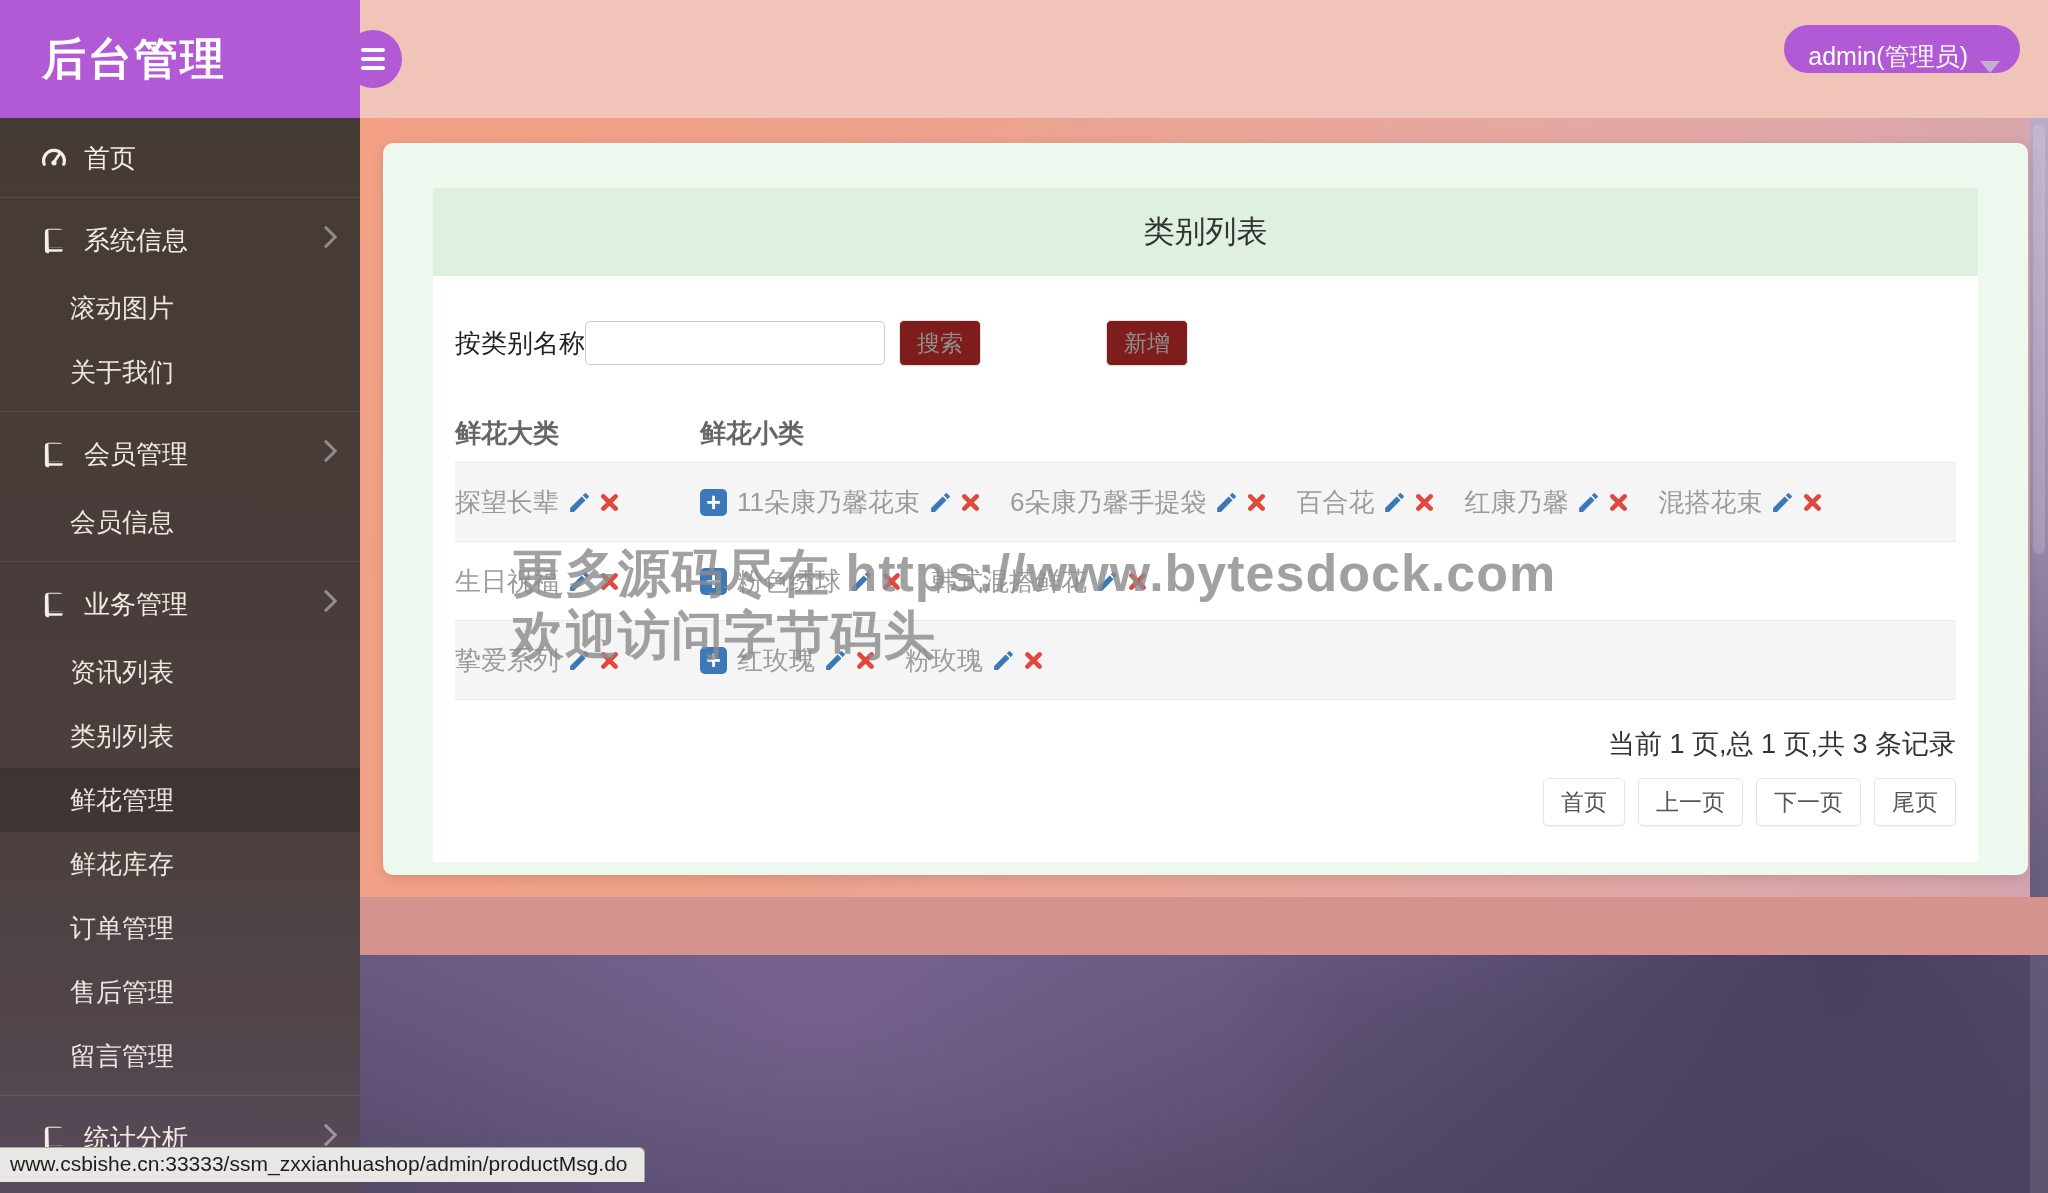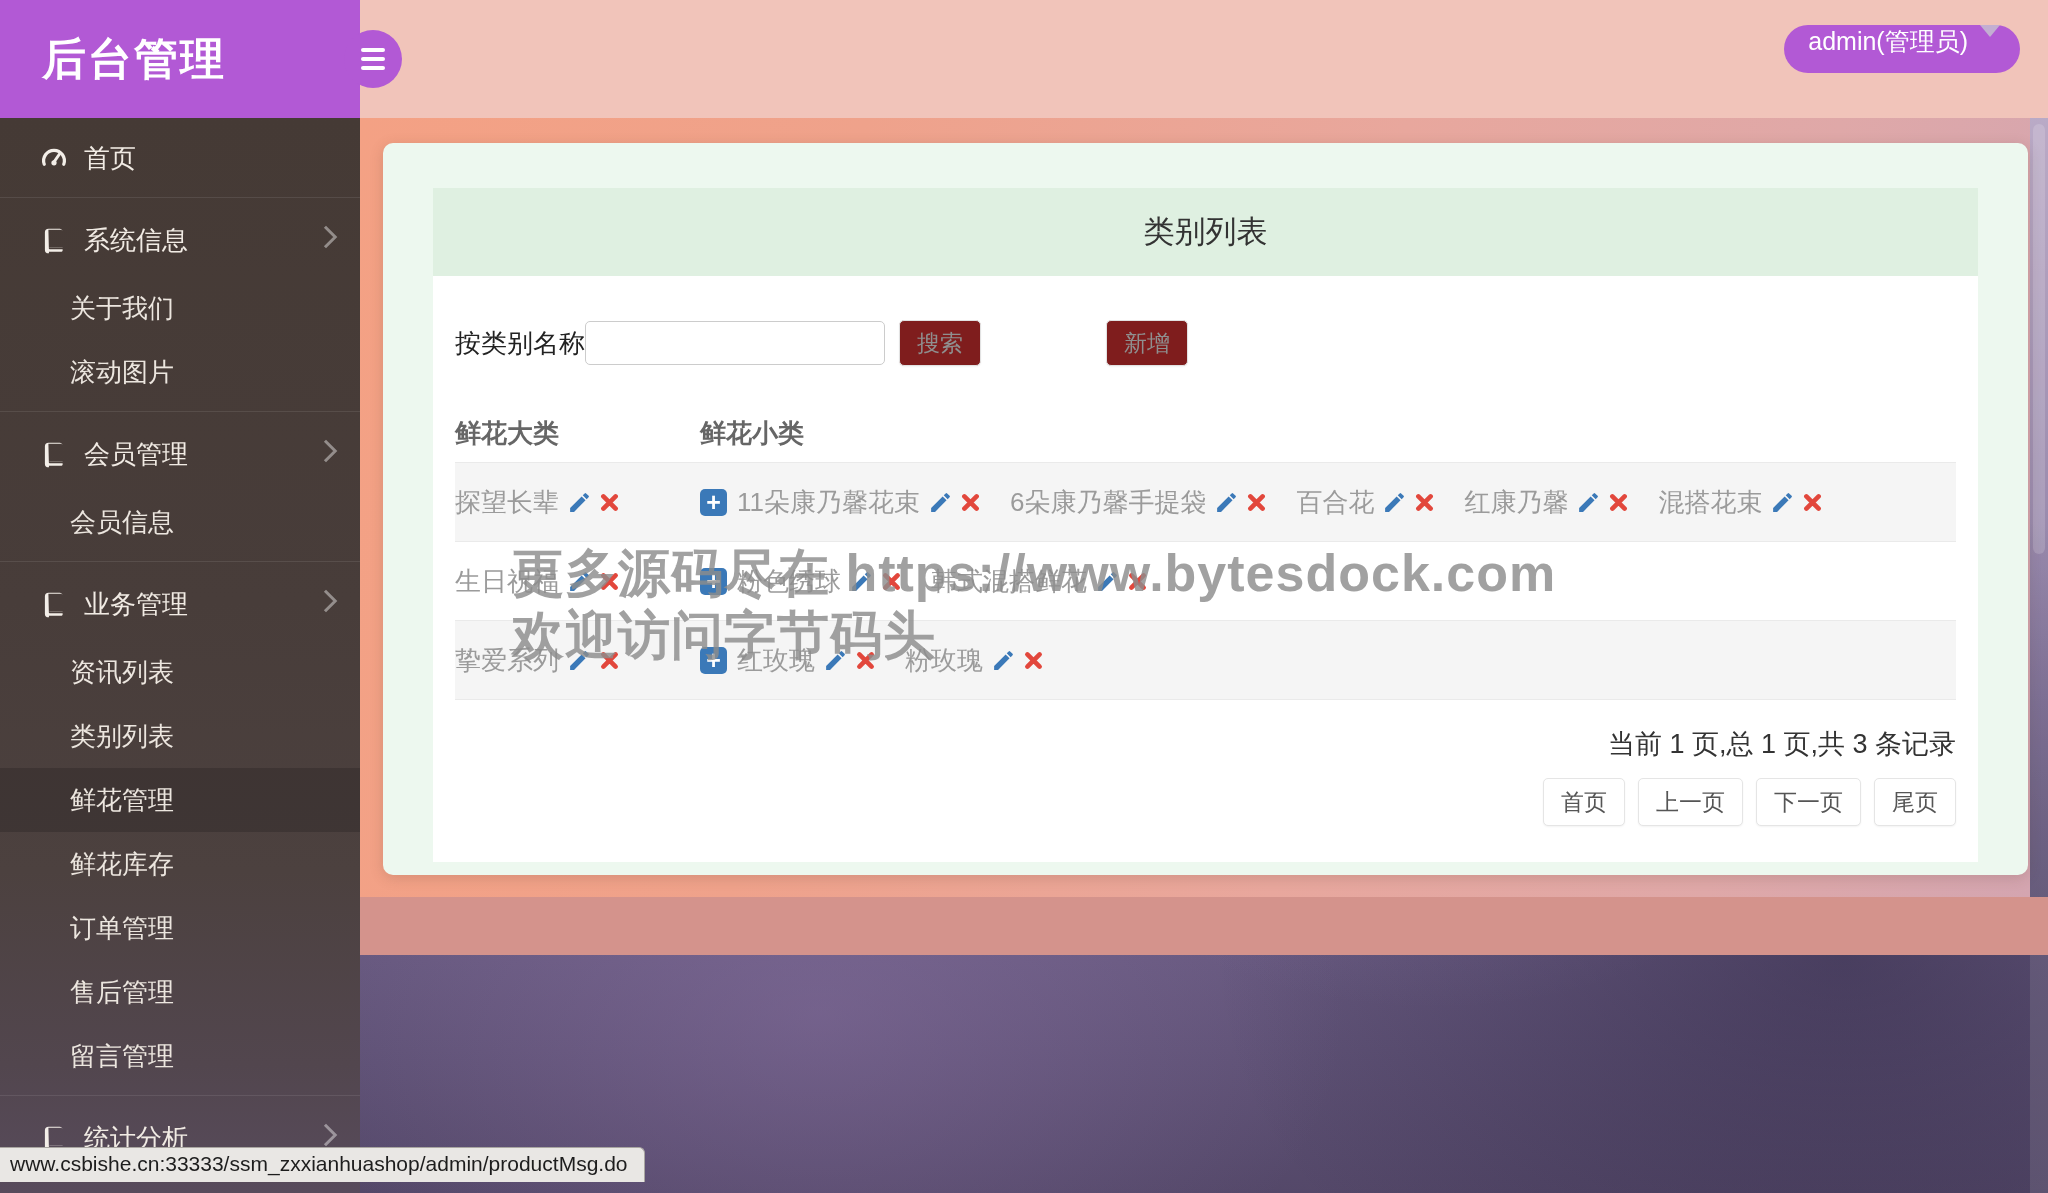--- a/index.html
+++ b/index.html
@@ -9,21 +9,21 @@
       radial-gradient(750px 520px at 40% 85%, rgba(150,122,175,.35), transparent 70%),
       radial-gradient(600px 420px at 70% 60%, rgba(170,150,200,.25), transparent 70%),
       linear-gradient(180deg,#bcabc9 0%,#a795b6 22%,#9180a6 42%,#7d6c96 58%,#6e5f87 72%,#5f5276 88%,#544869 100%);
   }
   
   .top-header{position:absolute;left:0;top:0;width:2048px;height:118px;background:var(--peach_header);z-index:30;}
   .brand{position:absolute;left:0;top:0;width:360px;height:118px;background:var(--accent_purple);display:flex;align-items:center;z-index:31;}
   .brand-title{color:#fff;font-size:44px;font-weight:700;letter-spacing:2px;margin-left:42px;}
   .burger{position:absolute;left:344px;top:30px;width:58px;height:58px;border-radius:50%;background:var(--accent_purple);z-index:32;display:flex;flex-direction:column;justify-content:center;align-items:center;gap:5px;cursor:pointer;}
   .burger span{display:block;width:24px;height:4px;border-radius:2px;background:#fff;}
-  .user-pill{position:absolute;right:28px;top:25px;height:48px;border-radius:24px;background:var(--accent_purple);display:flex;align-items:flex-start;padding:0 20px 0 24px;z-index:32;cursor:pointer;}
+  .user-pill{position:absolute;right:28px;top:25px;height:48px;border-radius:24px;background:var(--accent_purple);display:flex;align-items:flex-end;padding:0 20px 0 24px;z-index:32;cursor:pointer;}
   .user-pill .ulabel{color:#fff;font-size:25px;}
   .caret-down{width:0;height:0;margin-left:12px;border-left:10px solid transparent;border-right:10px solid transparent;border-top:12px solid #c3afd2;}
   
   .sidebar{position:absolute;left:0;top:118px;width:360px;height:1075px;z-index:25;
     background:linear-gradient(180deg,#453a35 0%,#483d3a 45%,#4c413f 70%,#52464e 88%,#584b5c 100%);}
   .nav{padding-top:8px;}
   .nav-item,.nav-group,.nav-sub{position:relative;height:64px;display:flex;align-items:center;color:#f1ebe4;font-size:26px;cursor:pointer;}
   .nav-item,.nav-group{padding-left:38px;}
   .nav-sub{padding-left:70px;color:#ece6df;}
   .nav-group{border-top:1px solid rgba(255,255,255,.09);margin-top:7px;padding-top:7px;height:71px;}
@@ -113,24 +113,24 @@
         <div class="nav-group">
           <span class="nav-icon">
             <svg viewBox="0 0 24 24" width="28" height="28">
               <path d="M7.2 2.4h10.6c.9 0 1.6.7 1.6 1.6v13.4H8.1a1.9 1.9 0 0 0 0 3.8h9.8c.8 0 1.5-.3 1.5-1.1V19H8.2a1 1 0 0 1 0-1.9h11.2V4c0-1.4-1.1-2.6-2.6-2.6H7.4A3.2 3.2 0 0 0 4.2 4.6v14.8A3.2 3.2 0 0 0 7.4 22.6h.3z" fill="#f3eee8"></path>
             </svg>
           </span>
           <span class="nav-label">系统信息</span>
           <span class="chev"></span>
         </div>
         <div class="nav-sub">
+          <span class="nav-label">滚动图片</span>
+        </div>
+        <div class="nav-sub">
           <span class="nav-label">关于我们</span>
-        </div>
-        <div class="nav-sub">
-          <span class="nav-label">滚动图片</span>
         </div>
         <div class="nav-group">
           <span class="nav-icon">
             <svg viewBox="0 0 24 24" width="28" height="28">
               <path d="M7.2 2.4h10.6c.9 0 1.6.7 1.6 1.6v13.4H8.1a1.9 1.9 0 0 0 0 3.8h9.8c.8 0 1.5-.3 1.5-1.1V19H8.2a1 1 0 0 1 0-1.9h11.2V4c0-1.4-1.1-2.6-2.6-2.6H7.4A3.2 3.2 0 0 0 4.2 4.6v14.8A3.2 3.2 0 0 0 7.4 22.6h.3z" fill="#f3eee8"></path>
             </svg>
           </span>
           <span class="nav-label">会员管理</span>
           <span class="chev"></span>
         </div>

